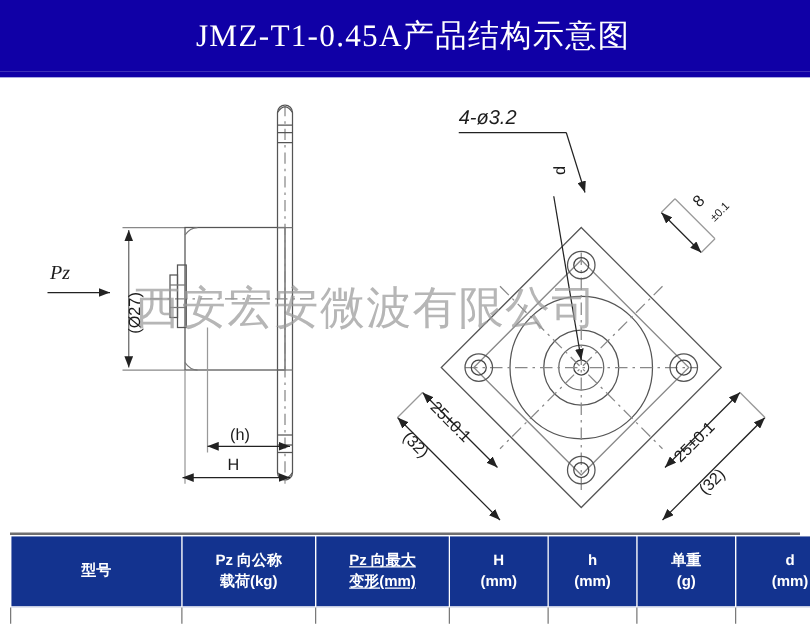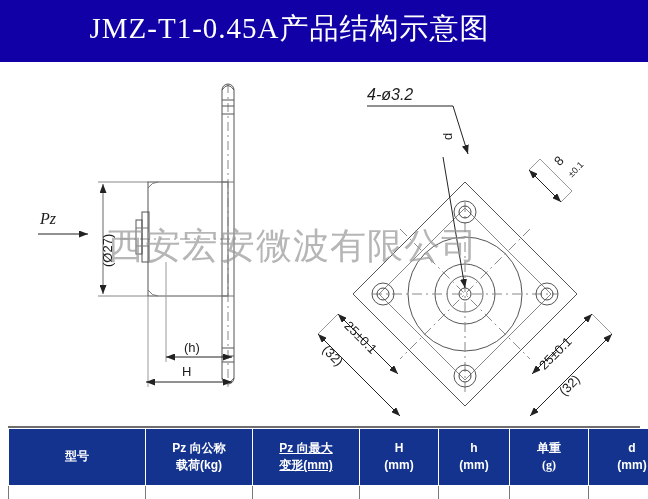--- a/index.html
+++ b/index.html
@@ -20,22 +20,23 @@
   .banner-underline{
     position:absolute;left:0;top:57px;width:648px;height:5px;
     background:#1000a6;
     box-shadow:0 3px 0 0 #8f9fe0;
   }
   .banner-title{
     position:absolute;left:0;top:0;width:579px;height:57px;
     display:flex;align-items:center;justify-content:center;
     color:#ffffff;
     font-family:"Liberation Serif",serif;
-    font-size:29px;font-weight:400;letter-spacing:1px;
+    font-size:25px;font-weight:400;letter-spacing:1px;
     white-space:nowrap;
+    padding-left:41px;
   }
 
   
   .drawing{
     position:absolute;left:0;top:62px;width:648px;height:355px;
     background:#ffffff;
   }
   .drawing svg{position:absolute;left:0;top:0;}
 
   
@@ -261,21 +262,21 @@
             <div>变形(mm)</div>
           </th>
           <th style="width:74px;">
             <div>H</div>
             <div>(mm)</div>
           </th>
           <th style="width:66px;">
             <div>h</div>
             <div>(mm)</div>
           </th>
-          <th style="width:74px;font-family:Liberation Serif, serif;">
+          <th style="width:74px;">
             <div>单重</div>
             <div>(g)</div>
           </th>
           <th style="width:82px;">
             <div>d</div>
             <div>(mm)</div>
           </th>
         </tr>
       </thead>
       <tbody>

